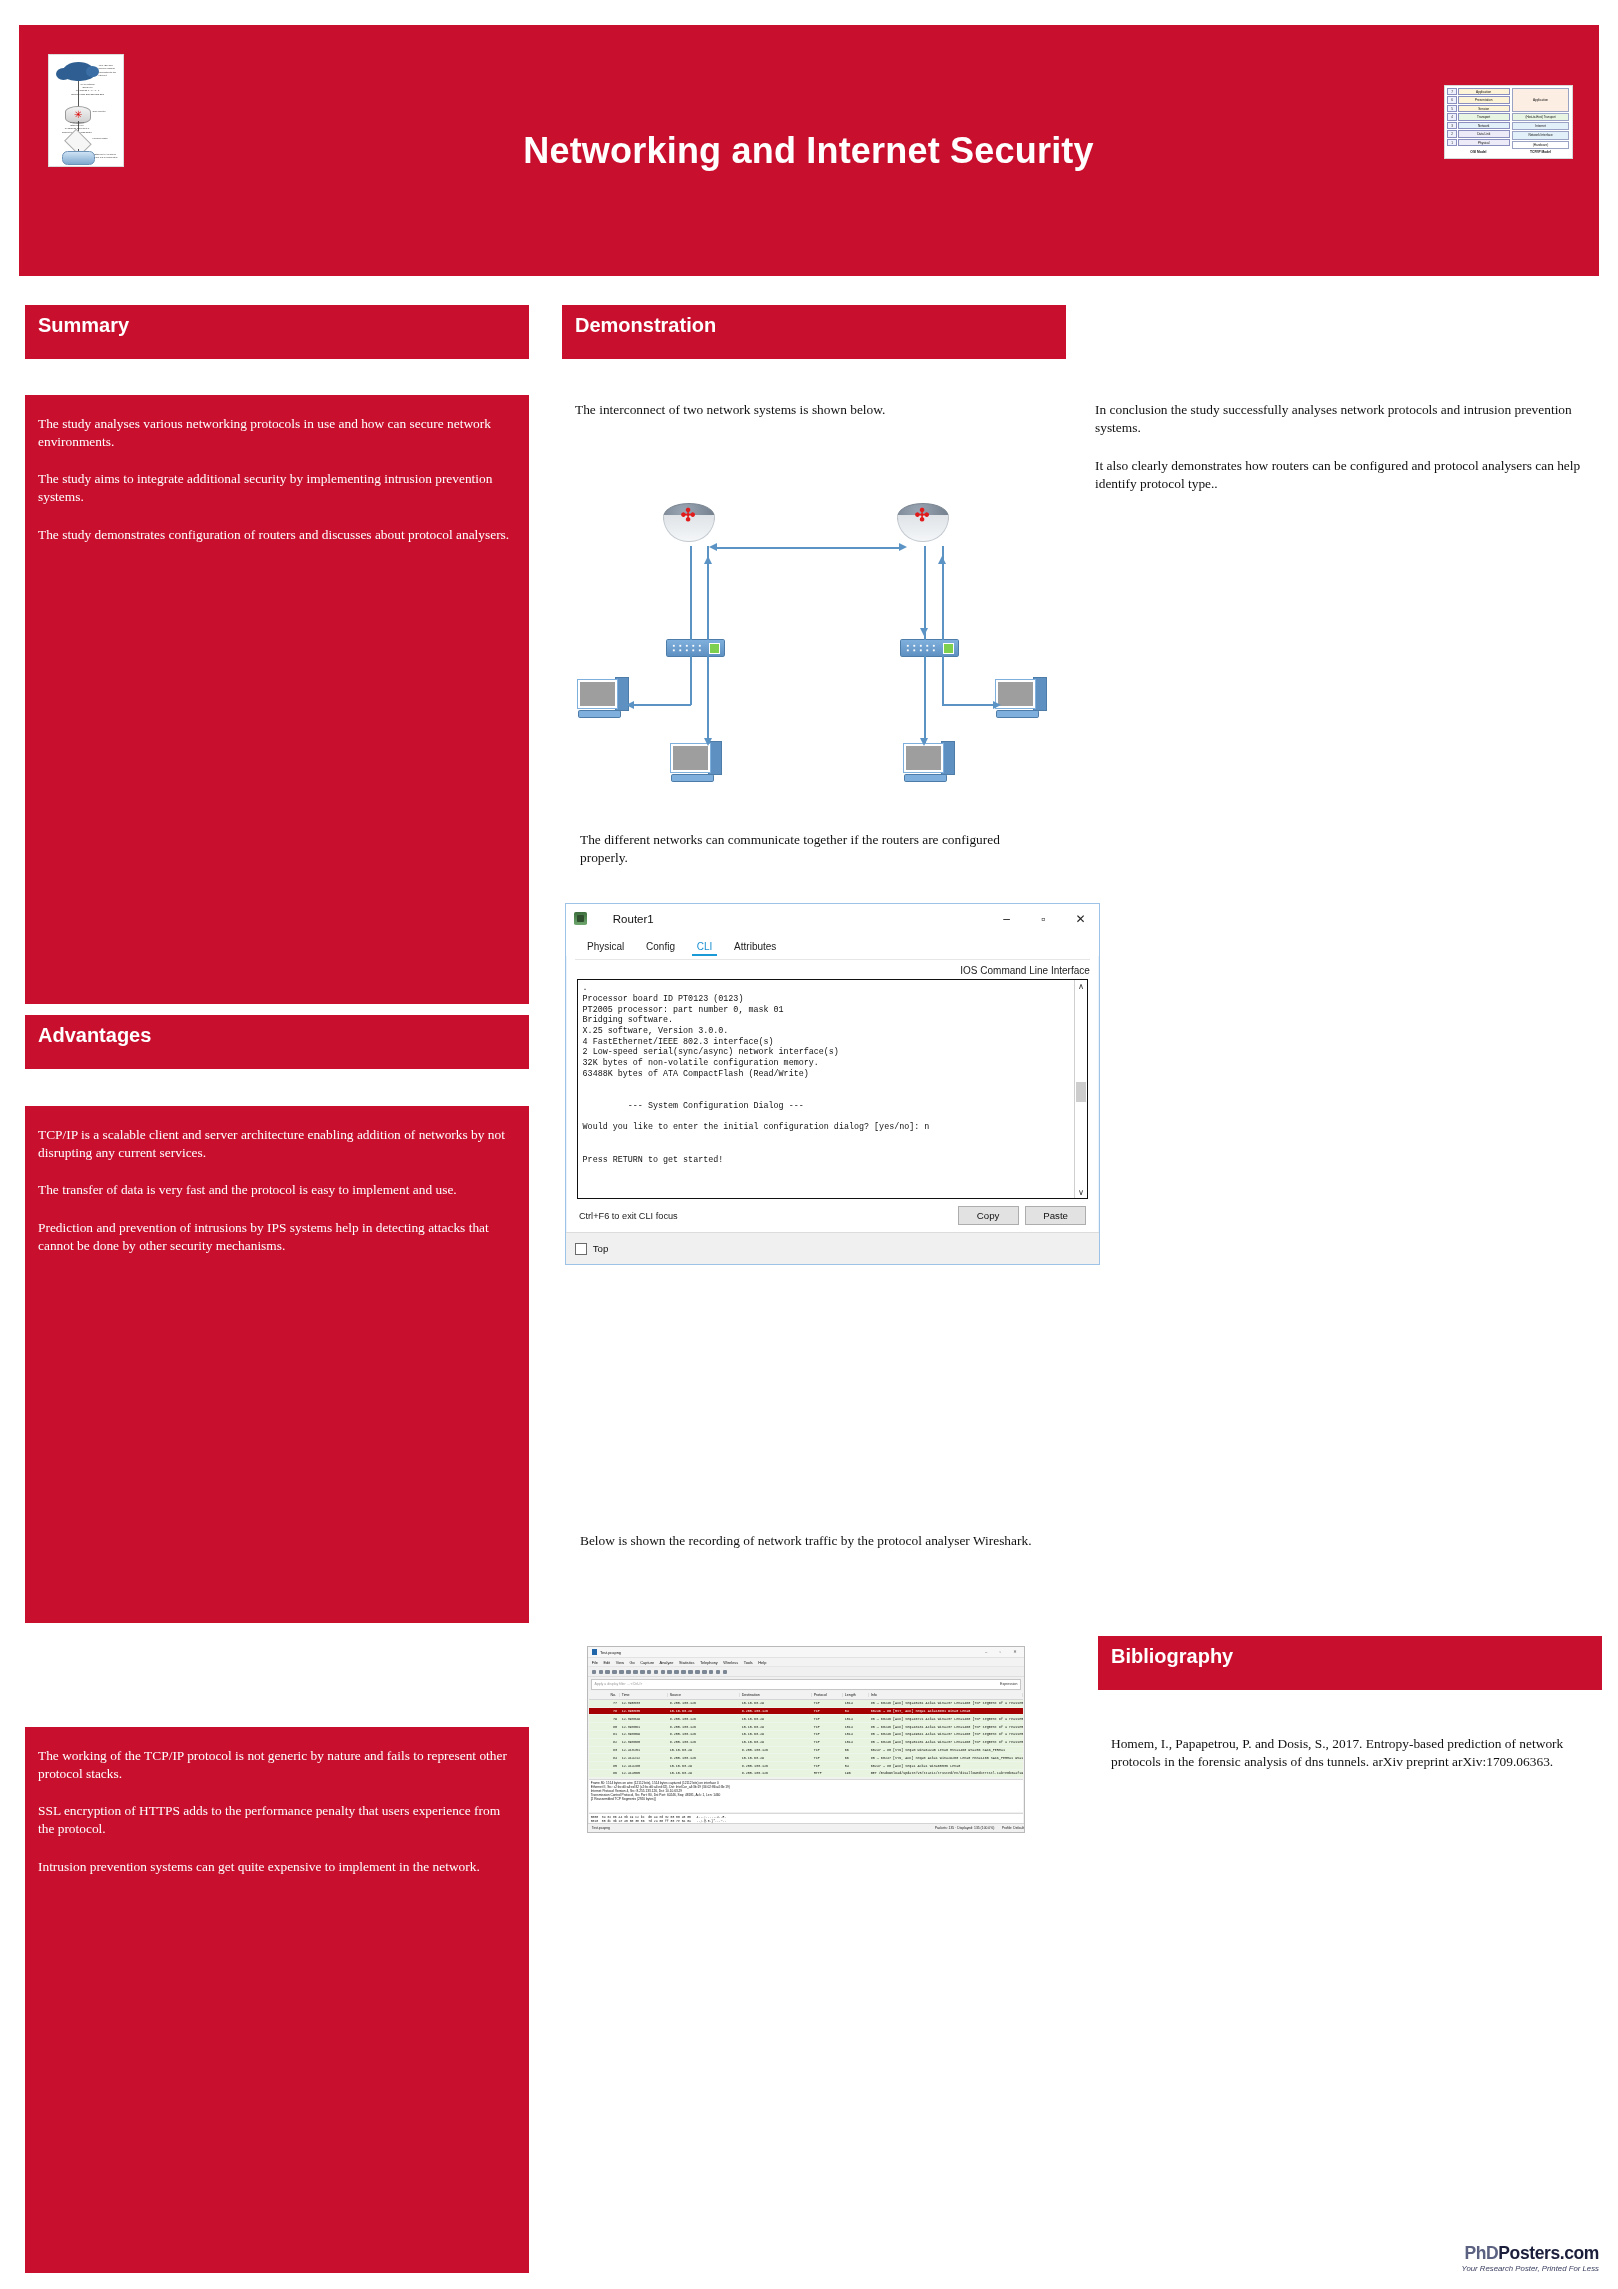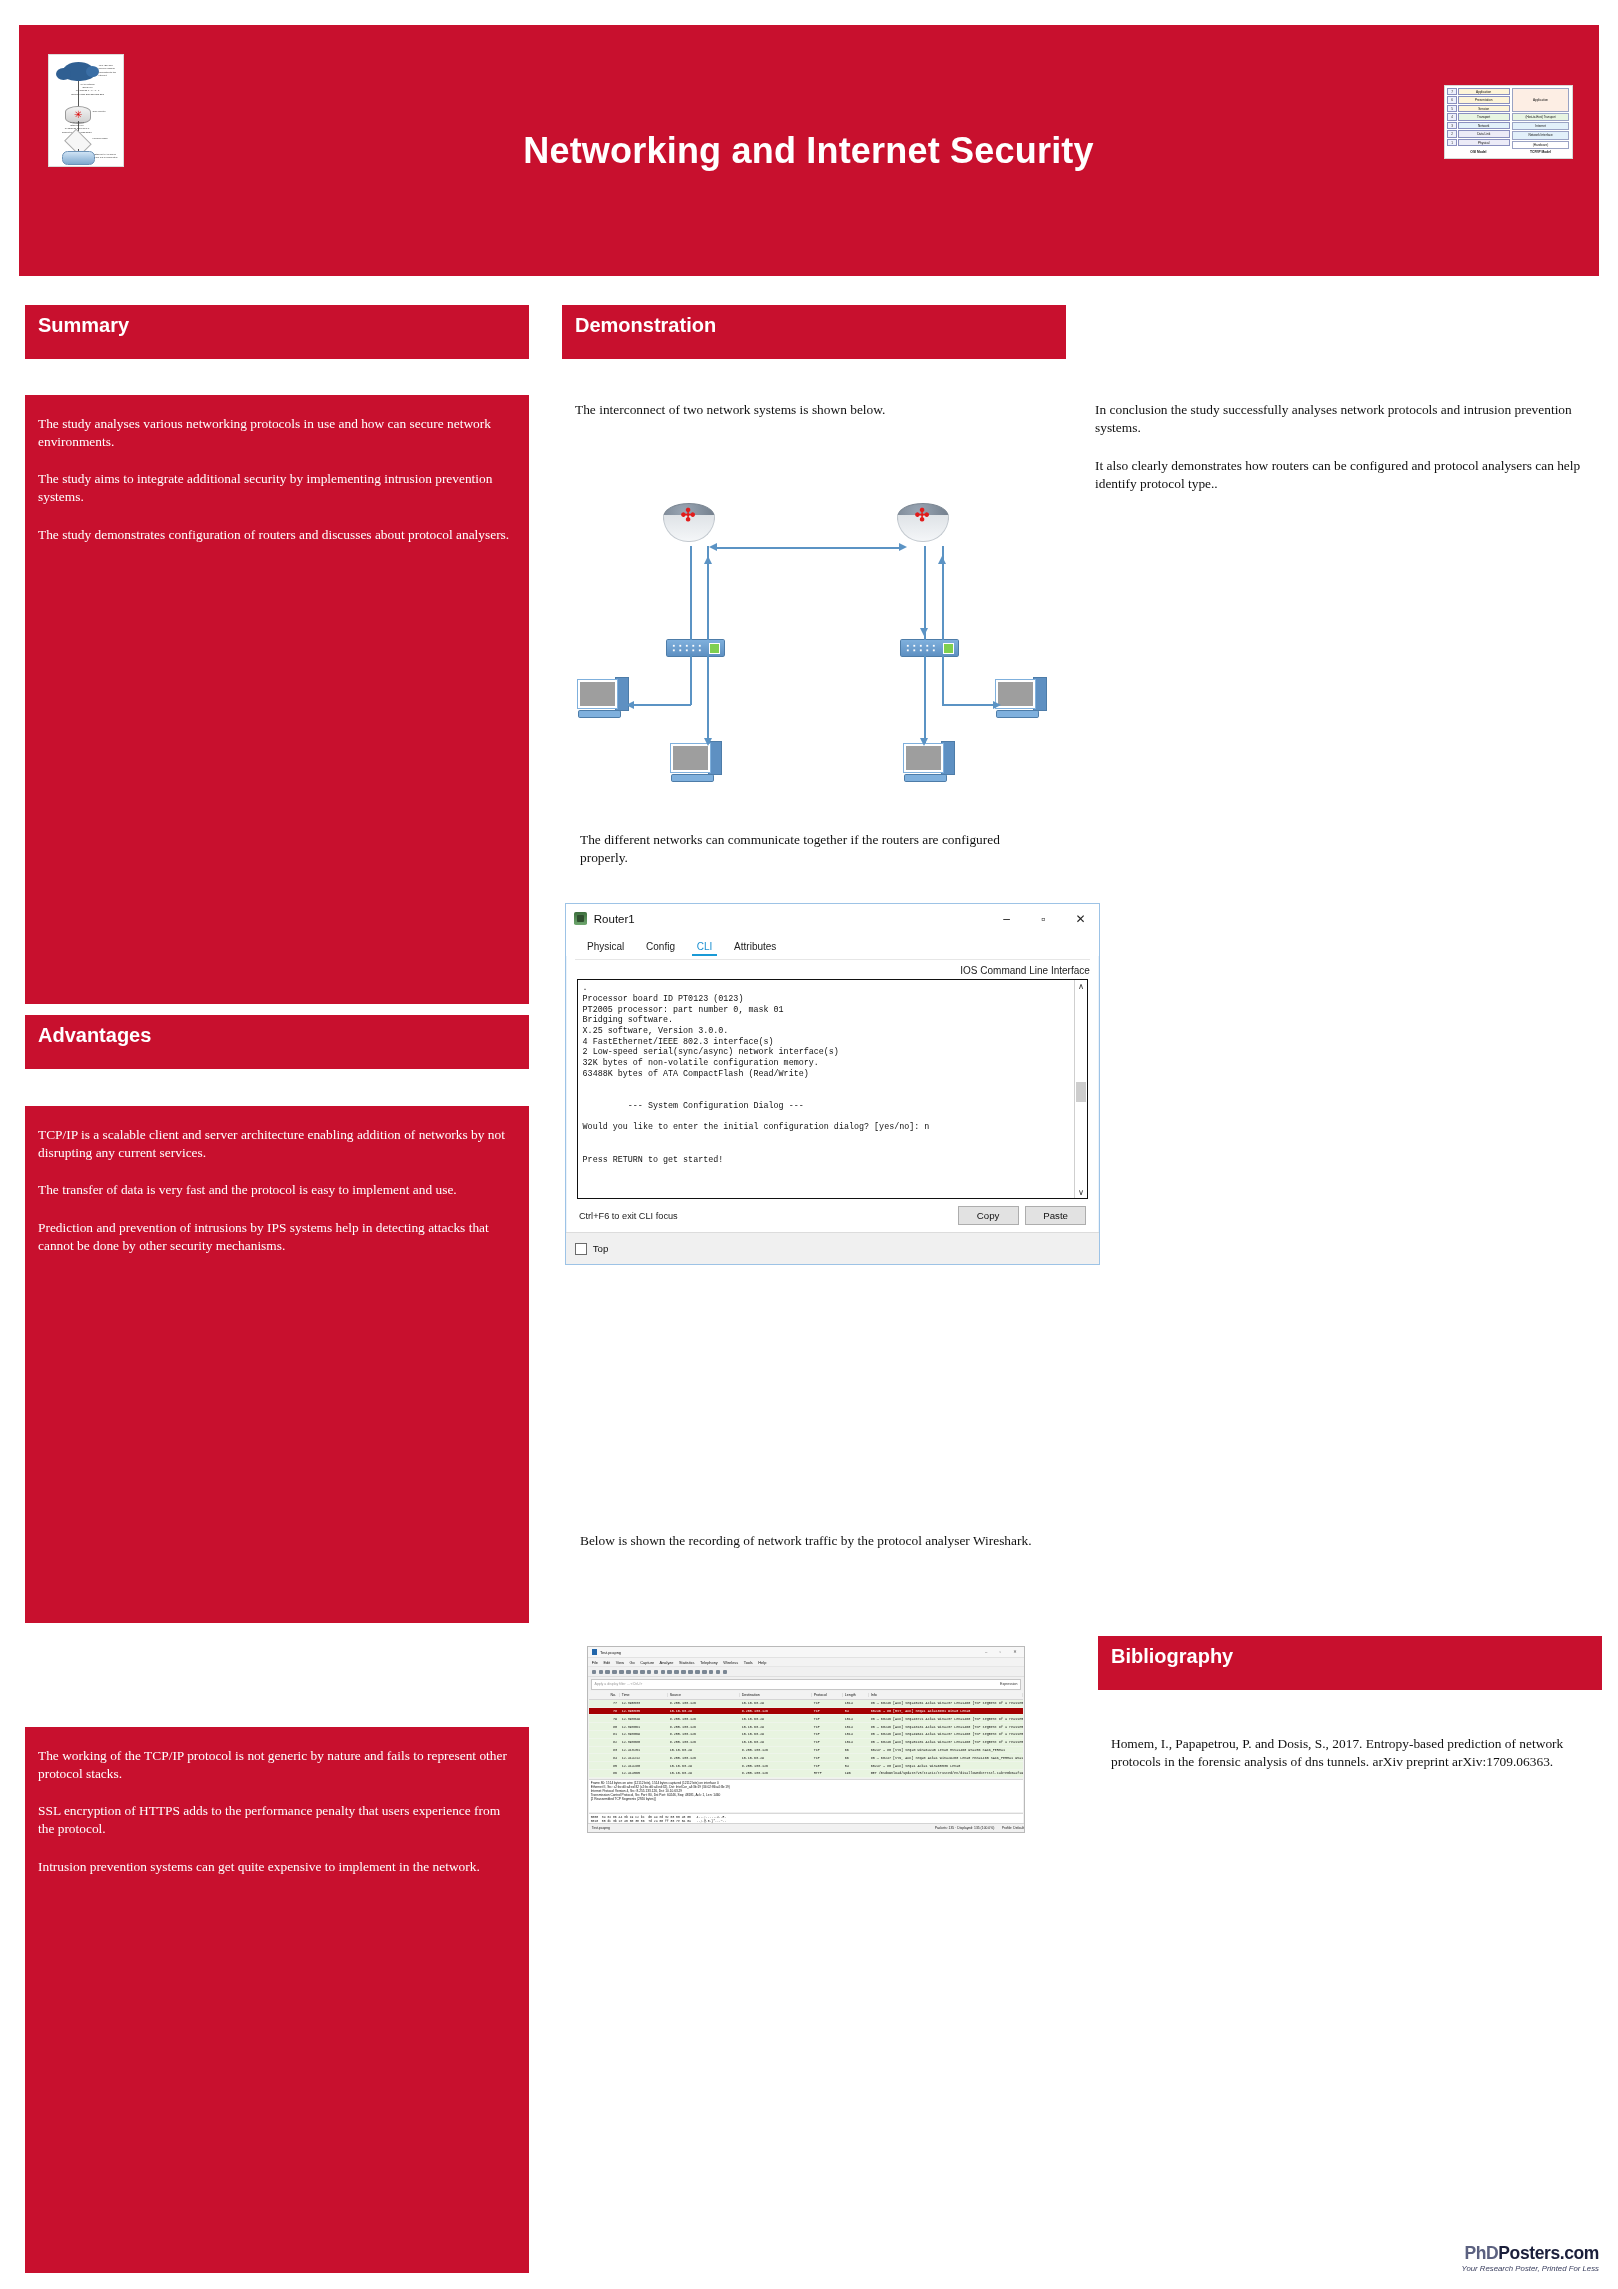--- a/index.html
+++ b/index.html
@@ -66,21 +66,21 @@
   .pc{position:absolute;width:52px;height:41px;}
   .pc .mon{position:absolute;left:0;top:1.8px;width:39px;height:28px;background:#fff;border:1.8px solid #7fb0dd;}
   .pc .mon i{position:absolute;left:1.8px;top:1.8px;right:1.8px;bottom:1.8px;background:#9e9e9e;display:block;}
   .pc .twr{position:absolute;right:0;top:0;width:12px;height:32px;background:#5e90c2;border:0.9px solid #4d7ca8;}
   .pc .kbd{position:absolute;left:0.9px;bottom:0;width:41px;height:6.5px;background:#7fb0dd;border:0.9px solid #4d7ca8;border-radius:1.8px;}
   .lnk{position:absolute;background:#5b93c4;}
   .arrowhead{position:absolute;width:0;height:0;}
 
   
   .pt-win{position:absolute;left:565px;top:903px;width:533px;height:360px;background:#ffffff;border:0.9px solid #9dc3e6;box-shadow:0 0 0 0.9px #eaf2fa inset;}
-  .pt-title{position:relative;height:29.5px;display:flex;align-items:center;background:#fff;}
+  .pt-title{position:relative;height:29.5px;display:flex;align-items:center;background:#fff;gap:19px;}
   .pt-ico{width:13px;height:13px;margin:0 6.5px 0 8.3px;background:linear-gradient(#3c6e3c,#6fa86f);border-radius:1.8px;position:relative;}
   .pt-ico:after{content:"";position:absolute;left:2.8px;top:2.8px;width:7.4px;height:7.4px;background:#2f4f2f;border-radius:0.9px;}
   .pt-title .t{font-family:"Liberation Sans",sans-serif;font-size:11.5px;color:#111;}
   .pt-wbtns{position:absolute;right:0;top:0;height:29.5px;display:flex;}
   .pt-wbtns div{width:37px;height:29.5px;display:flex;align-items:center;justify-content:center;font-size:12px;color:#222;font-family:"Liberation Sans",sans-serif;}
   .pt-tabs{display:flex;height:22px;align-items:flex-end;padding-left:11px;gap:1.8px;background:#fff;}
   .pt-tab{padding:2.8px 10px 3.7px;font-family:"Liberation Sans",sans-serif;font-size:10px;color:#222;position:relative;}
   .pt-tab.active{color:#1a8fd1;}
   .pt-tab.active:after{content:"";position:absolute;left:5.5px;right:5.5px;bottom:-0.9px;height:2.3px;background:#1a9ad6;}
   .pt-panel{margin:3.7px 9.2px 0;height:293px;background:#fff;border-top:0.9px solid #e6e6e6;}

